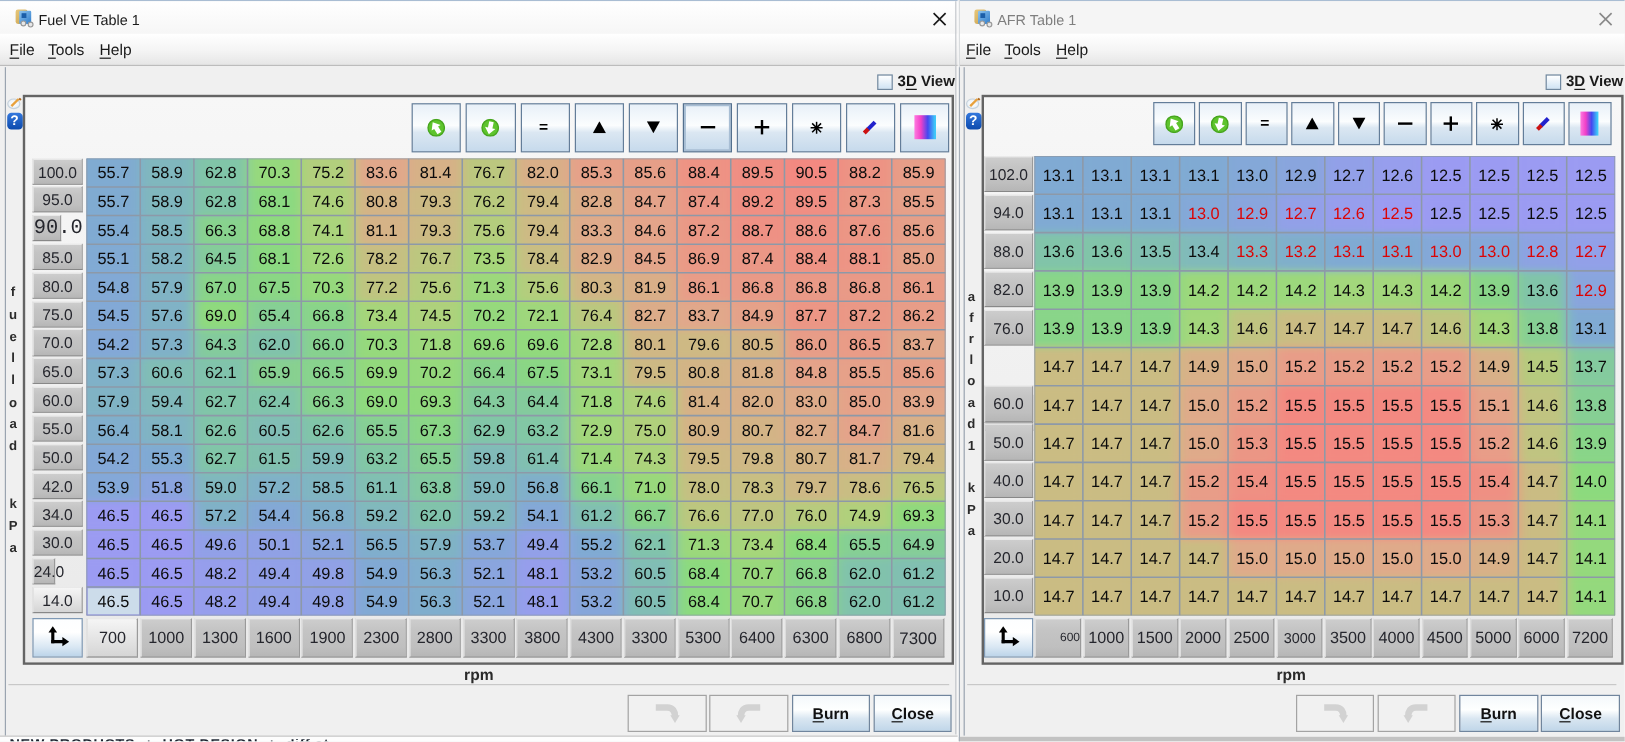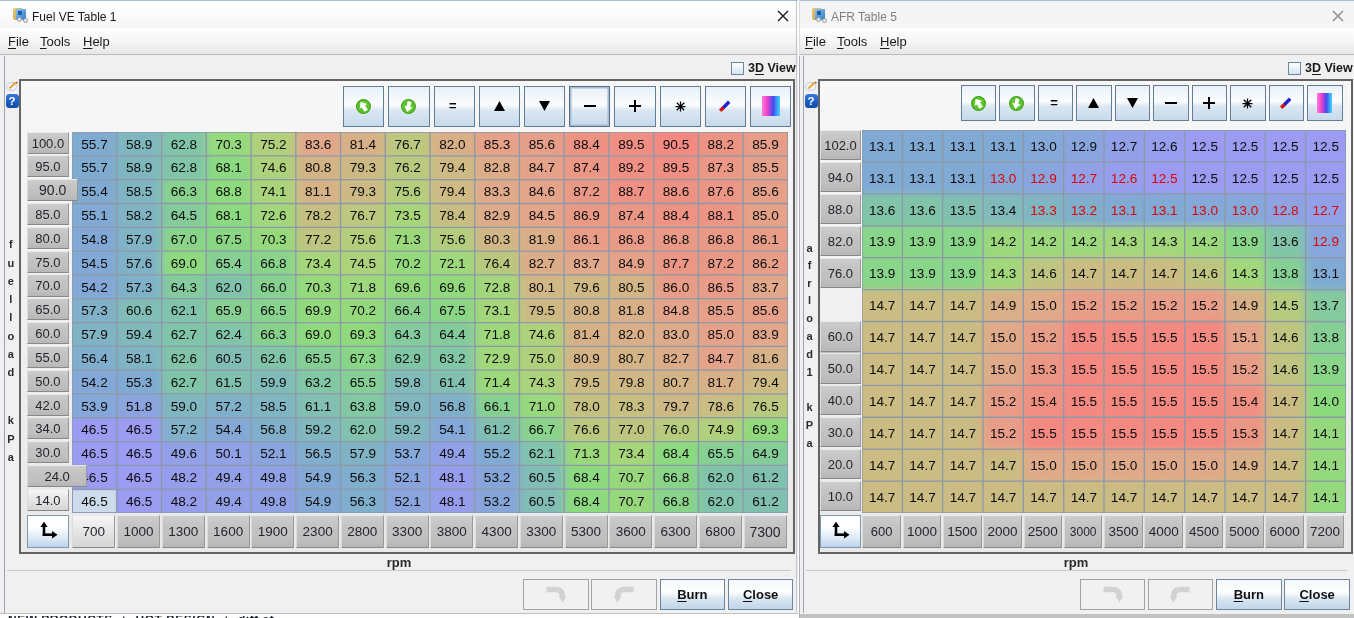--- a/index.html
+++ b/index.html
@@ -914,47 +914,47 @@
       <text x="469.9" y="374.0" fill="#0c0c0c">60.5</text>
       <text x="514.6" y="374.0" fill="#0c0c0c">68.4</text>
       <text x="559.4" y="374.0" fill="#0c0c0c">70.7</text>
       <text x="604.1" y="374.0" fill="#0c0c0c">66.8</text>
       <text x="648.9" y="374.0" fill="#0c0c0c">62.0</text>
       <text x="693.6" y="374.0" fill="#0c0c0c">61.2</text>
     </g>
   </svg>
 <div class="hdr" style="left:27.2px;top:131.5px;width:41.5px;height:22.2px;font-size:13px;line-height:21.2px;">100.0</div>
 <div class="hdr" style="left:27.2px;top:155.3px;width:41.5px;height:22.2px;font-size:13px;line-height:21.2px;">95.0</div>
-<div class="hdr" style="left:27.2px;top:179.1px;width:51px;height:22.2px;font-size:14px;line-height:21.2px;">90.0</div>
+<div class="hdr" style="left:27.2px;top:179.1px;width:24px;height:22.2px;font-size:17px;line-height:21.2px;font-family:Liberation Mono, monospace;">90.0</div>
 <div class="hdr" style="left:27.2px;top:203.0px;width:41.5px;height:22.2px;font-size:13px;line-height:21.2px;">85.0</div>
 <div class="hdr" style="left:27.2px;top:226.8px;width:41.5px;height:22.2px;font-size:13px;line-height:21.2px;">80.0</div>
 <div class="hdr" style="left:27.2px;top:250.6px;width:41.5px;height:22.2px;font-size:13px;line-height:21.2px;">75.0</div>
 <div class="hdr" style="left:27.2px;top:274.4px;width:41.5px;height:22.2px;font-size:13px;line-height:21.2px;">70.0</div>
 <div class="hdr" style="left:27.2px;top:298.2px;width:41.5px;height:22.2px;font-size:13px;line-height:21.2px;">65.0</div>
 <div class="hdr" style="left:27.2px;top:322.1px;width:41.5px;height:22.2px;font-size:13px;line-height:21.2px;">60.0</div>
 <div class="hdr" style="left:27.2px;top:345.9px;width:41.5px;height:22.2px;font-size:13px;line-height:21.2px;">55.0</div>
 <div class="hdr" style="left:27.2px;top:369.7px;width:41.5px;height:22.2px;font-size:13px;line-height:21.2px;">50.0</div>
 <div class="hdr" style="left:27.2px;top:393.5px;width:41.5px;height:22.2px;font-size:13px;line-height:21.2px;">42.0</div>
 <div class="hdr" style="left:27.2px;top:417.3px;width:41.5px;height:22.2px;font-size:13px;line-height:21.2px;">34.0</div>
 <div class="hdr" style="left:27.2px;top:441.2px;width:41.5px;height:22.2px;font-size:13px;line-height:21.2px;">30.0</div>
-<div class="hdr" style="left:27.2px;top:465.0px;width:60px;height:22.2px;font-size:13px;line-height:21.2px;">24.0</div>
+<div class="hdr" style="left:27.2px;top:465.0px;width:19px;height:22.2px;font-size:13px;line-height:21.2px;">24.0</div>
 <div class="hdr hdrsel" style="left:27.2px;top:488.8px;width:41.5px;height:22.2px;font-size:13px;line-height:21.2px;">14.0</div>
 <div class="hdr hdrsel" style="left:72.3px;top:514.6px;width:43.1px;height:33.5px;font-size:13.5px;line-height:32.5px;">700</div>
 <div class="hdr" style="left:117.0px;top:514.6px;width:43.1px;height:33.5px;font-size:13.5px;line-height:32.5px;">1000</div>
 <div class="hdr" style="left:161.8px;top:514.6px;width:43.1px;height:33.5px;font-size:13.5px;line-height:32.5px;">1300</div>
 <div class="hdr" style="left:206.6px;top:514.6px;width:43.1px;height:33.5px;font-size:13.5px;line-height:32.5px;">1600</div>
 <div class="hdr" style="left:251.3px;top:514.6px;width:43.1px;height:33.5px;font-size:13.5px;line-height:32.5px;">1900</div>
 <div class="hdr" style="left:296.1px;top:514.6px;width:43.1px;height:33.5px;font-size:13.5px;line-height:32.5px;">2300</div>
 <div class="hdr" style="left:340.8px;top:514.6px;width:43.1px;height:33.5px;font-size:13.5px;line-height:32.5px;">2800</div>
 <div class="hdr" style="left:385.6px;top:514.6px;width:43.1px;height:33.5px;font-size:13.5px;line-height:32.5px;">3300</div>
 <div class="hdr" style="left:430.3px;top:514.6px;width:43.1px;height:33.5px;font-size:13.5px;line-height:32.5px;">3800</div>
 <div class="hdr" style="left:475.1px;top:514.6px;width:43.1px;height:33.5px;font-size:13.5px;line-height:32.5px;">4300</div>
 <div class="hdr" style="left:519.8px;top:514.6px;width:43.1px;height:33.5px;font-size:13.5px;line-height:32.5px;">3300</div>
 <div class="hdr" style="left:564.5px;top:514.6px;width:43.1px;height:33.5px;font-size:13.5px;line-height:32.5px;">5300</div>
-<div class="hdr" style="left:609.3px;top:514.6px;width:43.1px;height:33.5px;font-size:13.5px;line-height:32.5px;">3600</div>
+<div class="hdr" style="left:609.3px;top:514.6px;width:43.1px;height:33.5px;font-size:13.5px;line-height:32.5px;">6400</div>
 <div class="hdr" style="left:654.0px;top:514.6px;width:43.1px;height:33.5px;font-size:13.5px;line-height:32.5px;">6300</div>
 <div class="hdr" style="left:698.8px;top:514.6px;width:43.1px;height:33.5px;font-size:13.5px;line-height:32.5px;">6800</div>
 <div class="hdr" style="left:743.5px;top:514.6px;width:43.1px;height:33.5px;font-size:14px;line-height:32.5px;">7300</div>
 <div class="abs" style="left:27.2px;top:514.6px;width:41.5px;height:33.5px;box-sizing:border-box;border:1px solid #7f99b5;background:linear-gradient(180deg,#fdfeff 0%,#ffffff 35%,#d9e7f3 75%,#bcd4e9 100%);"></div>
 <svg class="abs" style="left:39.0px;top:521.4px;" width="20" height="20" viewBox="0 0 20 20">
     <path d="M5 15 V4.6" stroke="#000" stroke-width="2.6" fill="none"></path>
     <path d="M5 0.8 L8.6 6 H1.4 Z" fill="#000"></path>
     <path d="M3.7 13.7 H13.5" stroke="#000" stroke-width="2.6" fill="none"></path>
     <path d="M18.6 13.7 L13 9.9 V17.5 Z" fill="#000"></path>
   </svg>
@@ -970,21 +970,21 @@
 <div class="abs" style="left:5.9px;top:432.5px;width:10px;text-align:center;font-size:11px;font-weight:bold;color:#2b2b2b;">P</div>
 <div class="abs" style="left:5.9px;top:451.0px;width:10px;text-align:center;font-size:11px;font-weight:bold;color:#2b2b2b;">a</div>
 <div class="abs" style="left:799px;top:0;width:555px;height:618px;background:#f0f0f0;"></div>
 <div class="abs" style="left:799px;top:0;width:555px;height:1px;background:#a9bdd3;"></div>
 <div class="abs" style="left:799px;top:1px;width:555px;height:27px;background:#f5f5f5;"></div>
 <div class="abs" style="left:812px;top:8px;width:10px;height:12px;background:linear-gradient(135deg,#e8c87a,#c8a050);border-radius:2px;"></div>
 <div class="abs" style="left:815px;top:9px;width:10px;height:11px;background:linear-gradient(135deg,#8ec4ee,#2e7ccb);border-radius:1px;"></div>
 <div class="abs" style="left:817px;top:11px;width:4px;height:4px;background:#1b5ea8;"></div>
 <div class="abs" style="left:816px;top:17px;width:5px;height:5px;border:1.4px solid #9a9a9a;border-radius:50%;background:#e8e8e8;box-sizing:border-box;"></div>
 <div class="abs" style="left:822px;top:18px;width:5px;height:5px;border:1.4px solid #9a9a9a;border-radius:50%;background:#e8e8e8;box-sizing:border-box;"></div>
-<div class="abs" style="left:831px;top:10px;font-size:12px;color:#7f7f7f;white-space:nowrap;">AFR Table 5</div>
+<div class="abs" style="left:831px;top:10px;font-size:12px;color:#7f7f7f;white-space:nowrap;">AFR Table 1</div>
 <svg class="abs" style="left:1332px;top:10px;" width="12" height="12" viewBox="0 0 12 12">
     <path d="M1 1 L11 11 M11 1 L1 11" stroke="#8a8a8a" stroke-width="1.4"></path>
   </svg>
 <div class="abs" style="left:799px;top:28px;width:555px;height:26px;background:linear-gradient(180deg,#ffffff 0%,#f4f4f4 55%,#e6e6e6 100%);border-bottom:1px solid #bcbcbc;"></div>
 <div class="menu" style="left:805px;top:34px;"><u>F</u>ile</div>
 <div class="menu" style="left:837px;top:34px;"><u>T</u>ools</div>
 <div class="menu" style="left:880px;top:34px;"><u>H</u>elp</div>
 <div class="abs" style="left:1288px;top:61.5px;width:13px;height:13px;box-sizing:border-box;border:1px solid #70889f;background:linear-gradient(180deg,#ffffff,#cfe3f4);"></div>
 <div class="abs" style="left:1305px;top:60.8px;font-size:12.5px;font-weight:bold;color:#1a1a1a;white-space:nowrap;">3<u style="text-underline-offset:2px;">D</u> View</div>
 <div class="abs" style="left:805.0px;top:82px;width:11px;height:8.5px;background:radial-gradient(#ffffff,#e2ecf4);border:1px solid #c6d2dc;border-radius:50%;box-sizing:border-box;"></div>
@@ -1527,21 +1527,21 @@
 <div class="hdr" style="left:820.3px;top:193.8px;width:40.3px;height:30.3px;font-size:13px;line-height:29.3px;">88.0</div>
 <div class="hdr" style="left:820.3px;top:225.7px;width:40.3px;height:30.3px;font-size:13px;line-height:29.3px;">82.0</div>
 <div class="hdr" style="left:820.3px;top:257.6px;width:40.3px;height:30.3px;font-size:13px;line-height:29.3px;">76.0</div>
 <div class="hdr" style="left:820.3px;top:289.5px;width:40.3px;height:30.3px;font-size:16px;line-height:29.3px;margin-top:39px;">68.0</div>
 <div class="hdr" style="left:820.3px;top:321.4px;width:40.3px;height:30.3px;font-size:13px;line-height:29.3px;">60.0</div>
 <div class="hdr" style="left:820.3px;top:353.3px;width:40.3px;height:30.3px;font-size:13px;line-height:29.3px;">50.0</div>
 <div class="hdr" style="left:820.3px;top:385.2px;width:40.3px;height:30.3px;font-size:13px;line-height:29.3px;">40.0</div>
 <div class="hdr" style="left:820.3px;top:417.1px;width:40.3px;height:30.3px;font-size:13px;line-height:29.3px;">30.0</div>
 <div class="hdr" style="left:820.3px;top:449.0px;width:40.3px;height:30.3px;font-size:13px;line-height:29.3px;">20.0</div>
 <div class="hdr" style="left:820.3px;top:480.9px;width:40.3px;height:30.3px;font-size:13px;line-height:29.3px;">10.0</div>
-<div class="hdr" style="left:862.3px;top:514.6px;width:38.7px;height:33.5px;font-size:13px;line-height:32.5px;">600</div>
+<div class="hdr" style="left:862.3px;top:514.6px;width:38.7px;height:33.5px;font-size:10px;line-height:32.5px;text-align:right;">600</div>
 <div class="hdr" style="left:902.6px;top:514.6px;width:38.7px;height:33.5px;font-size:13.5px;line-height:32.5px;">1000</div>
 <div class="hdr" style="left:942.9px;top:514.6px;width:38.7px;height:33.5px;font-size:13.5px;line-height:32.5px;">1500</div>
 <div class="hdr" style="left:983.2px;top:514.6px;width:38.7px;height:33.5px;font-size:13.5px;line-height:32.5px;">2000</div>
 <div class="hdr" style="left:1023.5px;top:514.6px;width:38.7px;height:33.5px;font-size:13.5px;line-height:32.5px;">2500</div>
 <div class="hdr" style="left:1063.8px;top:514.6px;width:38.7px;height:33.5px;font-size:12px;line-height:32.5px;">3000</div>
 <div class="hdr" style="left:1104.1px;top:514.6px;width:38.7px;height:33.5px;font-size:13.5px;line-height:32.5px;">3500</div>
 <div class="hdr" style="left:1144.4px;top:514.6px;width:38.7px;height:33.5px;font-size:13.5px;line-height:32.5px;">4000</div>
 <div class="hdr" style="left:1184.7px;top:514.6px;width:38.7px;height:33.5px;font-size:13.5px;line-height:32.5px;">4500</div>
 <div class="hdr" style="left:1225.0px;top:514.6px;width:38.7px;height:33.5px;font-size:13.5px;line-height:32.5px;">5000</div>
 <div class="hdr" style="left:1265.3px;top:514.6px;width:38.7px;height:33.5px;font-size:13.5px;line-height:32.5px;">6000</div>

